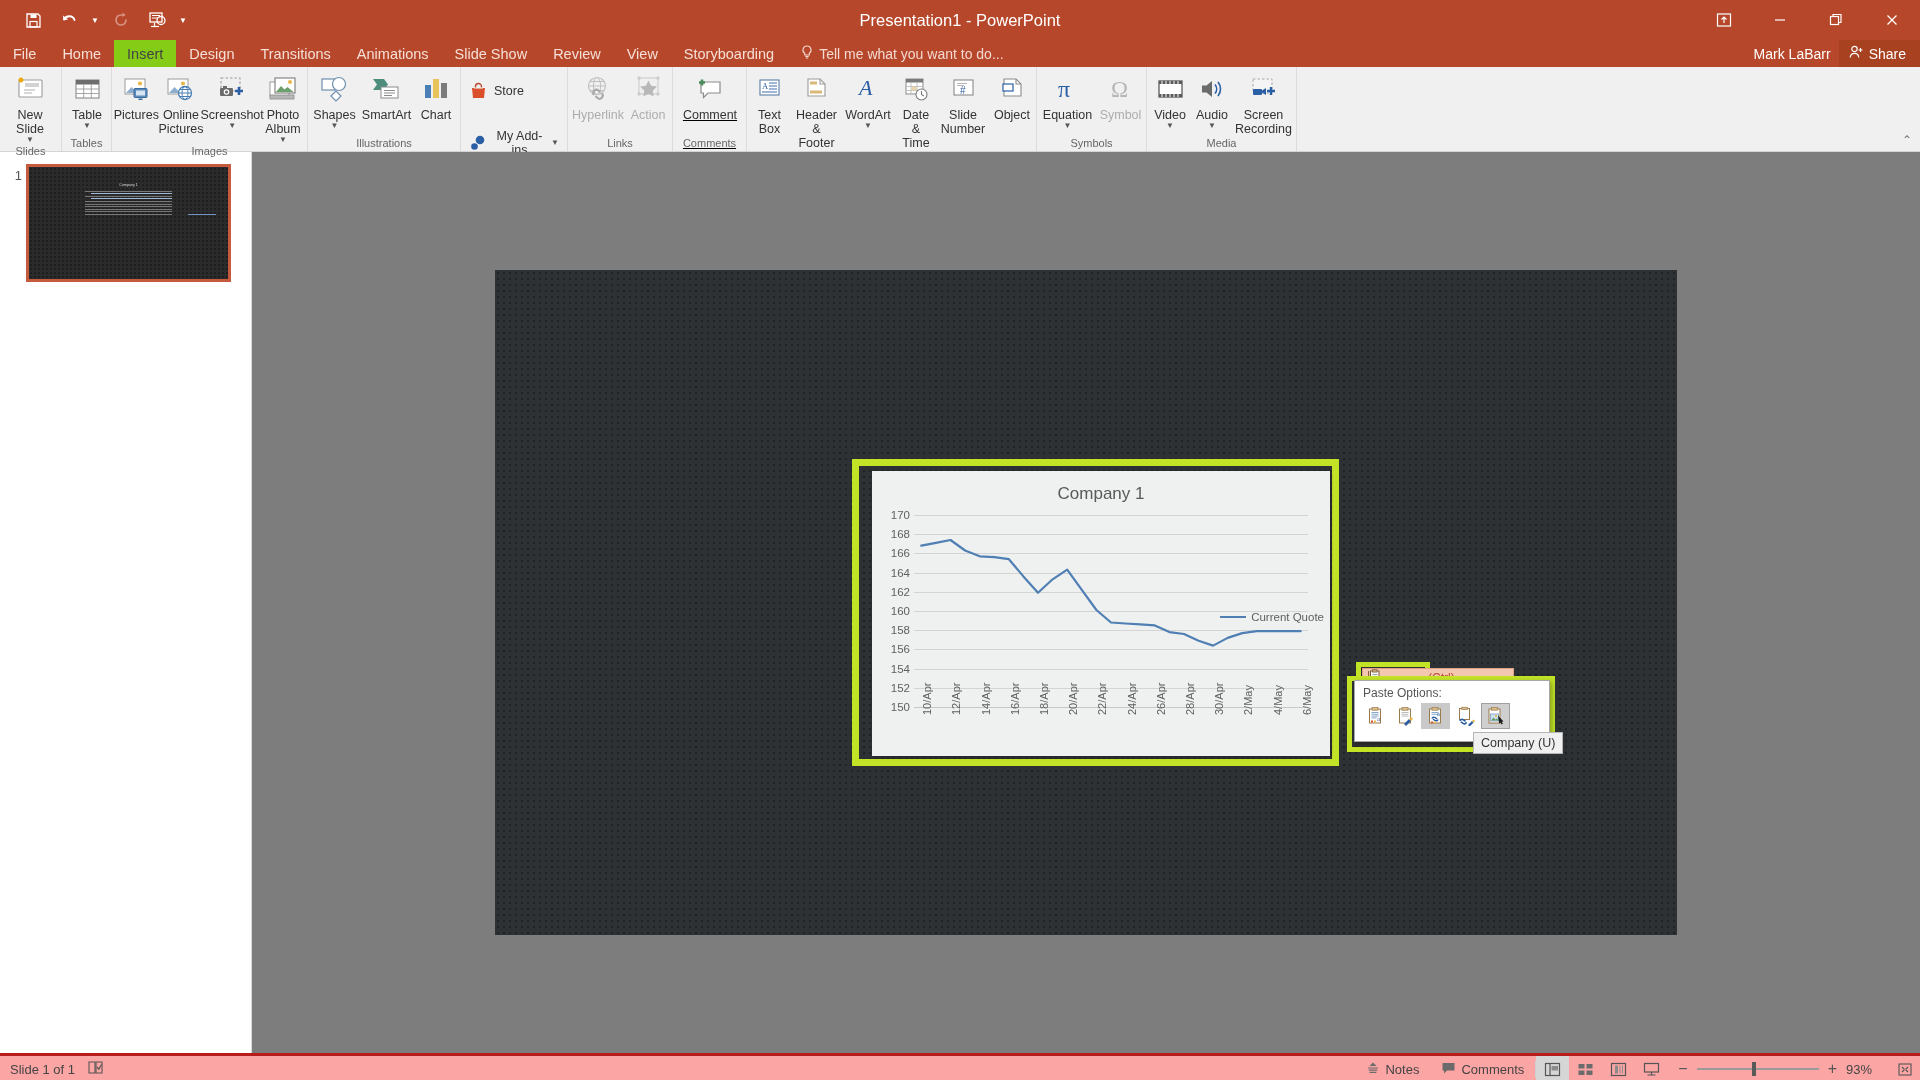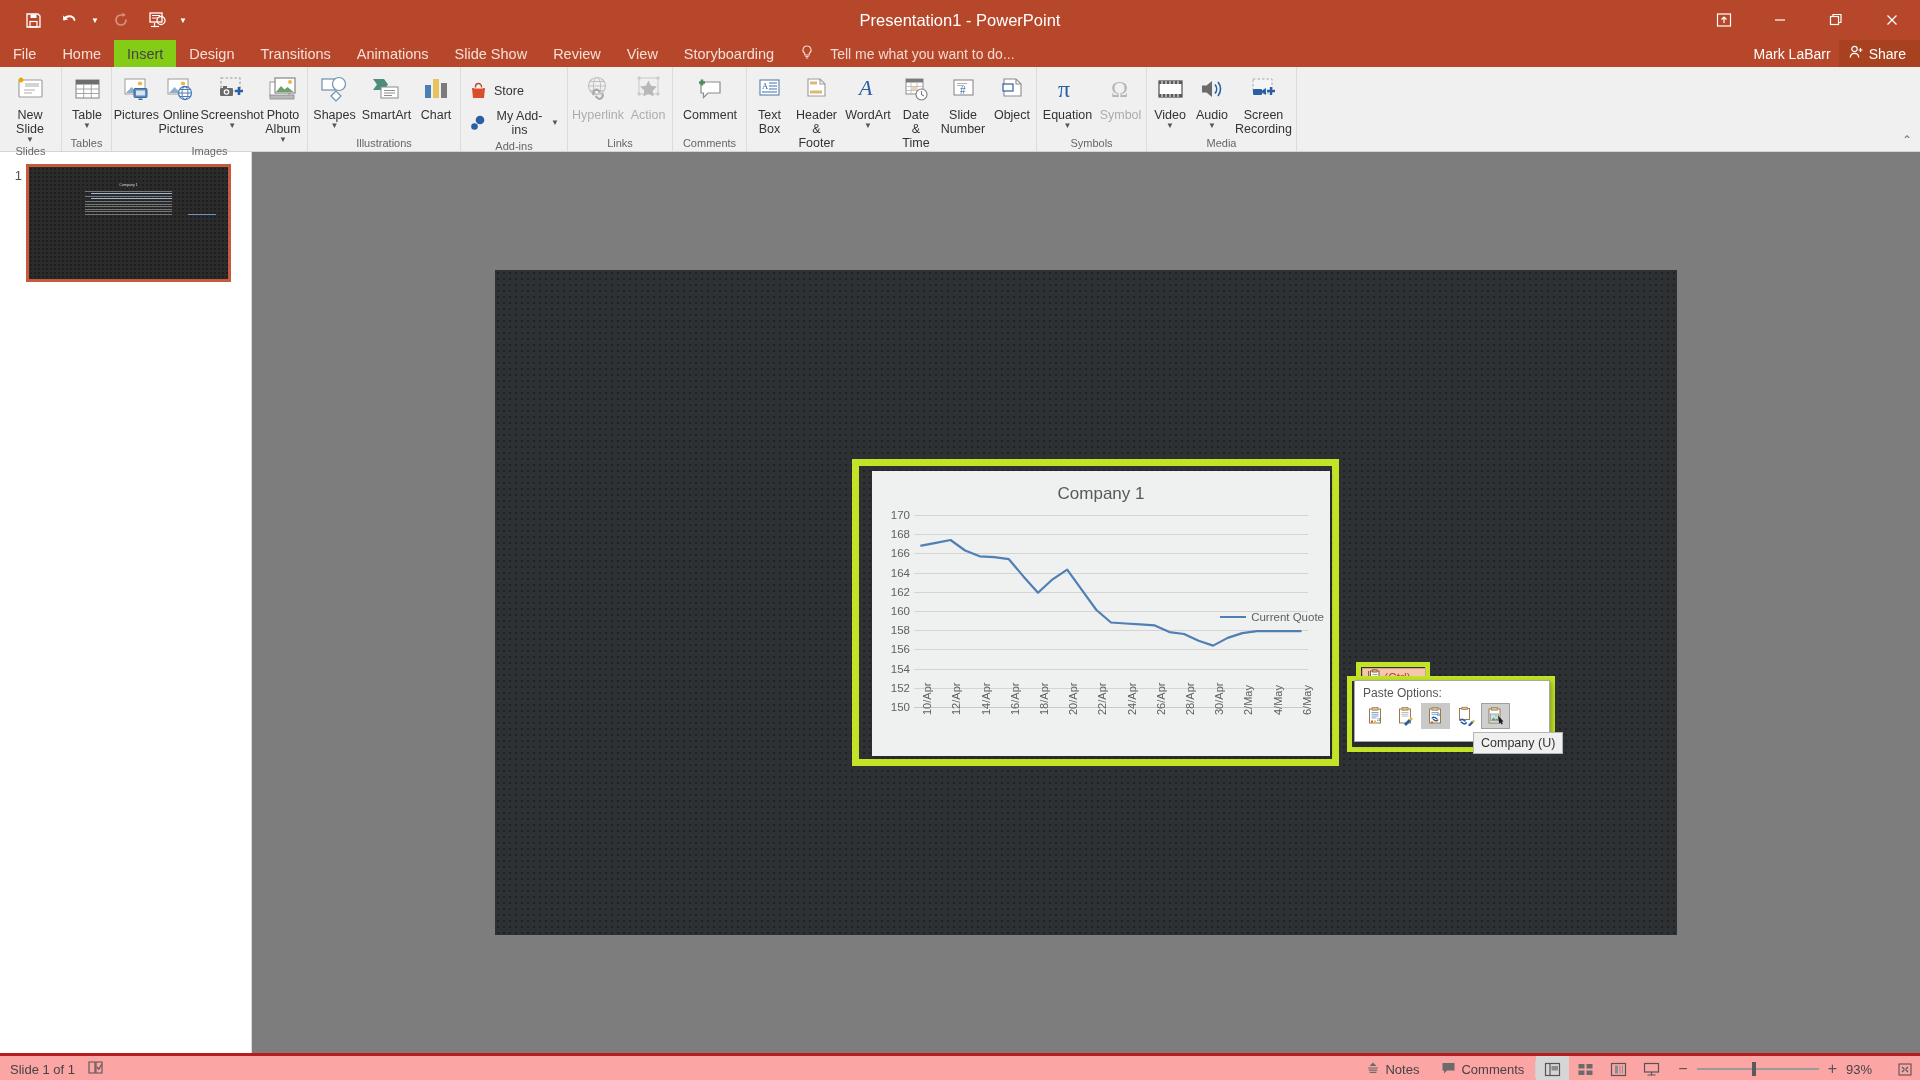--- a/index.html
+++ b/index.html
@@ -21,21 +21,21 @@
     display:flex; align-items:center; }
   .win-btn { width:56px; height:40px; display:flex; align-items:center;
     justify-content:center; color:#fff; cursor:pointer; }
 
   
   .tabstrip { height:27px; background:#b7472a; display:flex;
     align-items:stretch; position:relative; }
   .tab { padding:0 13px; display:flex; align-items:center; color:#f5dfd7;
     font-size:14.5px; cursor:pointer; white-space:nowrap; }
   .tab.active { background:#84cc16; color:#444; }
-  .tellme { display:flex; align-items:center; gap:17px; color:#f3d9d1;
+  .tellme { display:flex; align-items:center; gap:6px; color:#f3d9d1;
     font-size:14px; padding-left:14px; cursor:pointer; }
   .acct { position:absolute; right:0; top:0; height:27px; display:flex;
     align-items:center; gap:0px; }
   .acct-name { color:#fff; font-size:14px; padding-right:8px; cursor:pointer;}
   .share-btn { display:flex; align-items:center; gap:5px; color:#fff;
     font-size:14px; background:#a8411f; height:27px; padding:0 14px 0 10px;
     cursor:pointer; }
 
   
   .ribbon { height:85px; background:#f0f0f0; display:flex;
@@ -116,21 +116,21 @@
     height:192px; overflow:visible; }
   .legend { position:absolute; right:6px; top:104px;
     display:flex; align-items:center; gap:5px; }
   .legend-swatch { width:26px; height:2.6px; background:#4f7fb3; }
   .legend-lbl { font-size:11.5px; color:#606060; }
 
   
   .paste-badge { position:absolute; left:867px; top:398px; height:20px;
     background:#f4c7b0; display:flex; align-items:center; gap:3px;
     padding:0 5px; cursor:pointer; border:1px solid #e0a184; }
-  .paste-badge .bt { font-size:12px; color:#b7472a; }
+  .paste-badge .bt { font-size:12px; color:#b7472a;margin-left:44px; }
   .paste-badge-hl { position:absolute; left:861px; top:392px; width:74px;
     height:32px; border:5px solid #c3e327; pointer-events:none; }
   .paste-menu { position:absolute; left:859px; top:410px; width:196px;
     height:62px; background:#fff; border:1px solid #a8a8a8;
     box-shadow:2px 2px 5px rgba(0,0,0,.3); padding:4px 6px; }
   .paste-menu-hl { position:absolute; left:852px; top:406px; width:208px;
     height:76px; border:5px solid #c3e327; pointer-events:none; }
   .paste-label { font-size:12px; color:#555; padding:1px 0 3px 2px; }
   .paste-icons { display:flex; gap:1px; }
   .pbtn { width:29px; height:26px; display:flex; align-items:center;
@@ -392,21 +392,21 @@
               <rect x="20" y="8" width="6" height="15" fill="#7b7b7b"></rect>
             </svg>
         </span>
         <span class="lbl">Chart</span>
       </div>
     </div>
     <div class="rgroup-title">Illustrations</div>
   </div>
 
   <div class="rgroup" style="width:107px;">
-    <div class="rgroup-items" style="flex-direction:column; justify-content:flex-end; padding-top:6px;">
+    <div class="rgroup-items" style="flex-direction:column; justify-content:flex-end; padding-top:6px;gap:20px;">
       <div class="ritem small">
         <span class="ico">
           <svg width="19" height="19" viewBox="0 0 19 19">
               <path d="M3 6h13l-1 10H4z" fill="#d94f2b"></path>
               <path d="M6.5 6.5V4.5a3 3 0 0 1 6 0v2" fill="none" stroke="#b7472a" stroke-width="1.4"></path>
               <rect x="5" y="5" width="9" height="2" fill="#f0f0f0" opacity="0.55"></rect>
             </svg>
         </span>
         <span class="lbl">Store</span>
       </div>
@@ -448,21 +448,21 @@
               <rect x="4.6" y="17.6" width="2.8" height="2.8" fill="#c8c8c8"></rect>
               <rect x="23.6" y="17.6" width="2.8" height="2.8" fill="#c8c8c8"></rect>
             </svg>
         </span>
         <span class="lbl">Action</span>
       </div>
     </div>
     <div class="rgroup-title">Links</div>
   </div>
 
-  <div class="rgroup" style="width:74px;">
+  <div class="rgroup" style="width:74px;text-decoration:underline;">
     <div class="rgroup-items">
       <div class="ritem" style="min-width:70px;">
         <span class="ico">
           <svg width="31" height="30" viewBox="0 0 31 30">
               <path d="M6 7h19v11H13l-4.5 4.5V18H6z" fill="#fff" stroke="#8b8b8b" stroke-width="1.2"></path>
               <path d="M7 4.5v6M4 7.5h6" stroke="#4a8d5b" stroke-width="2.6"></path>
             </svg>
         </span>
         <span class="lbl">Comment</span>
       </div>

